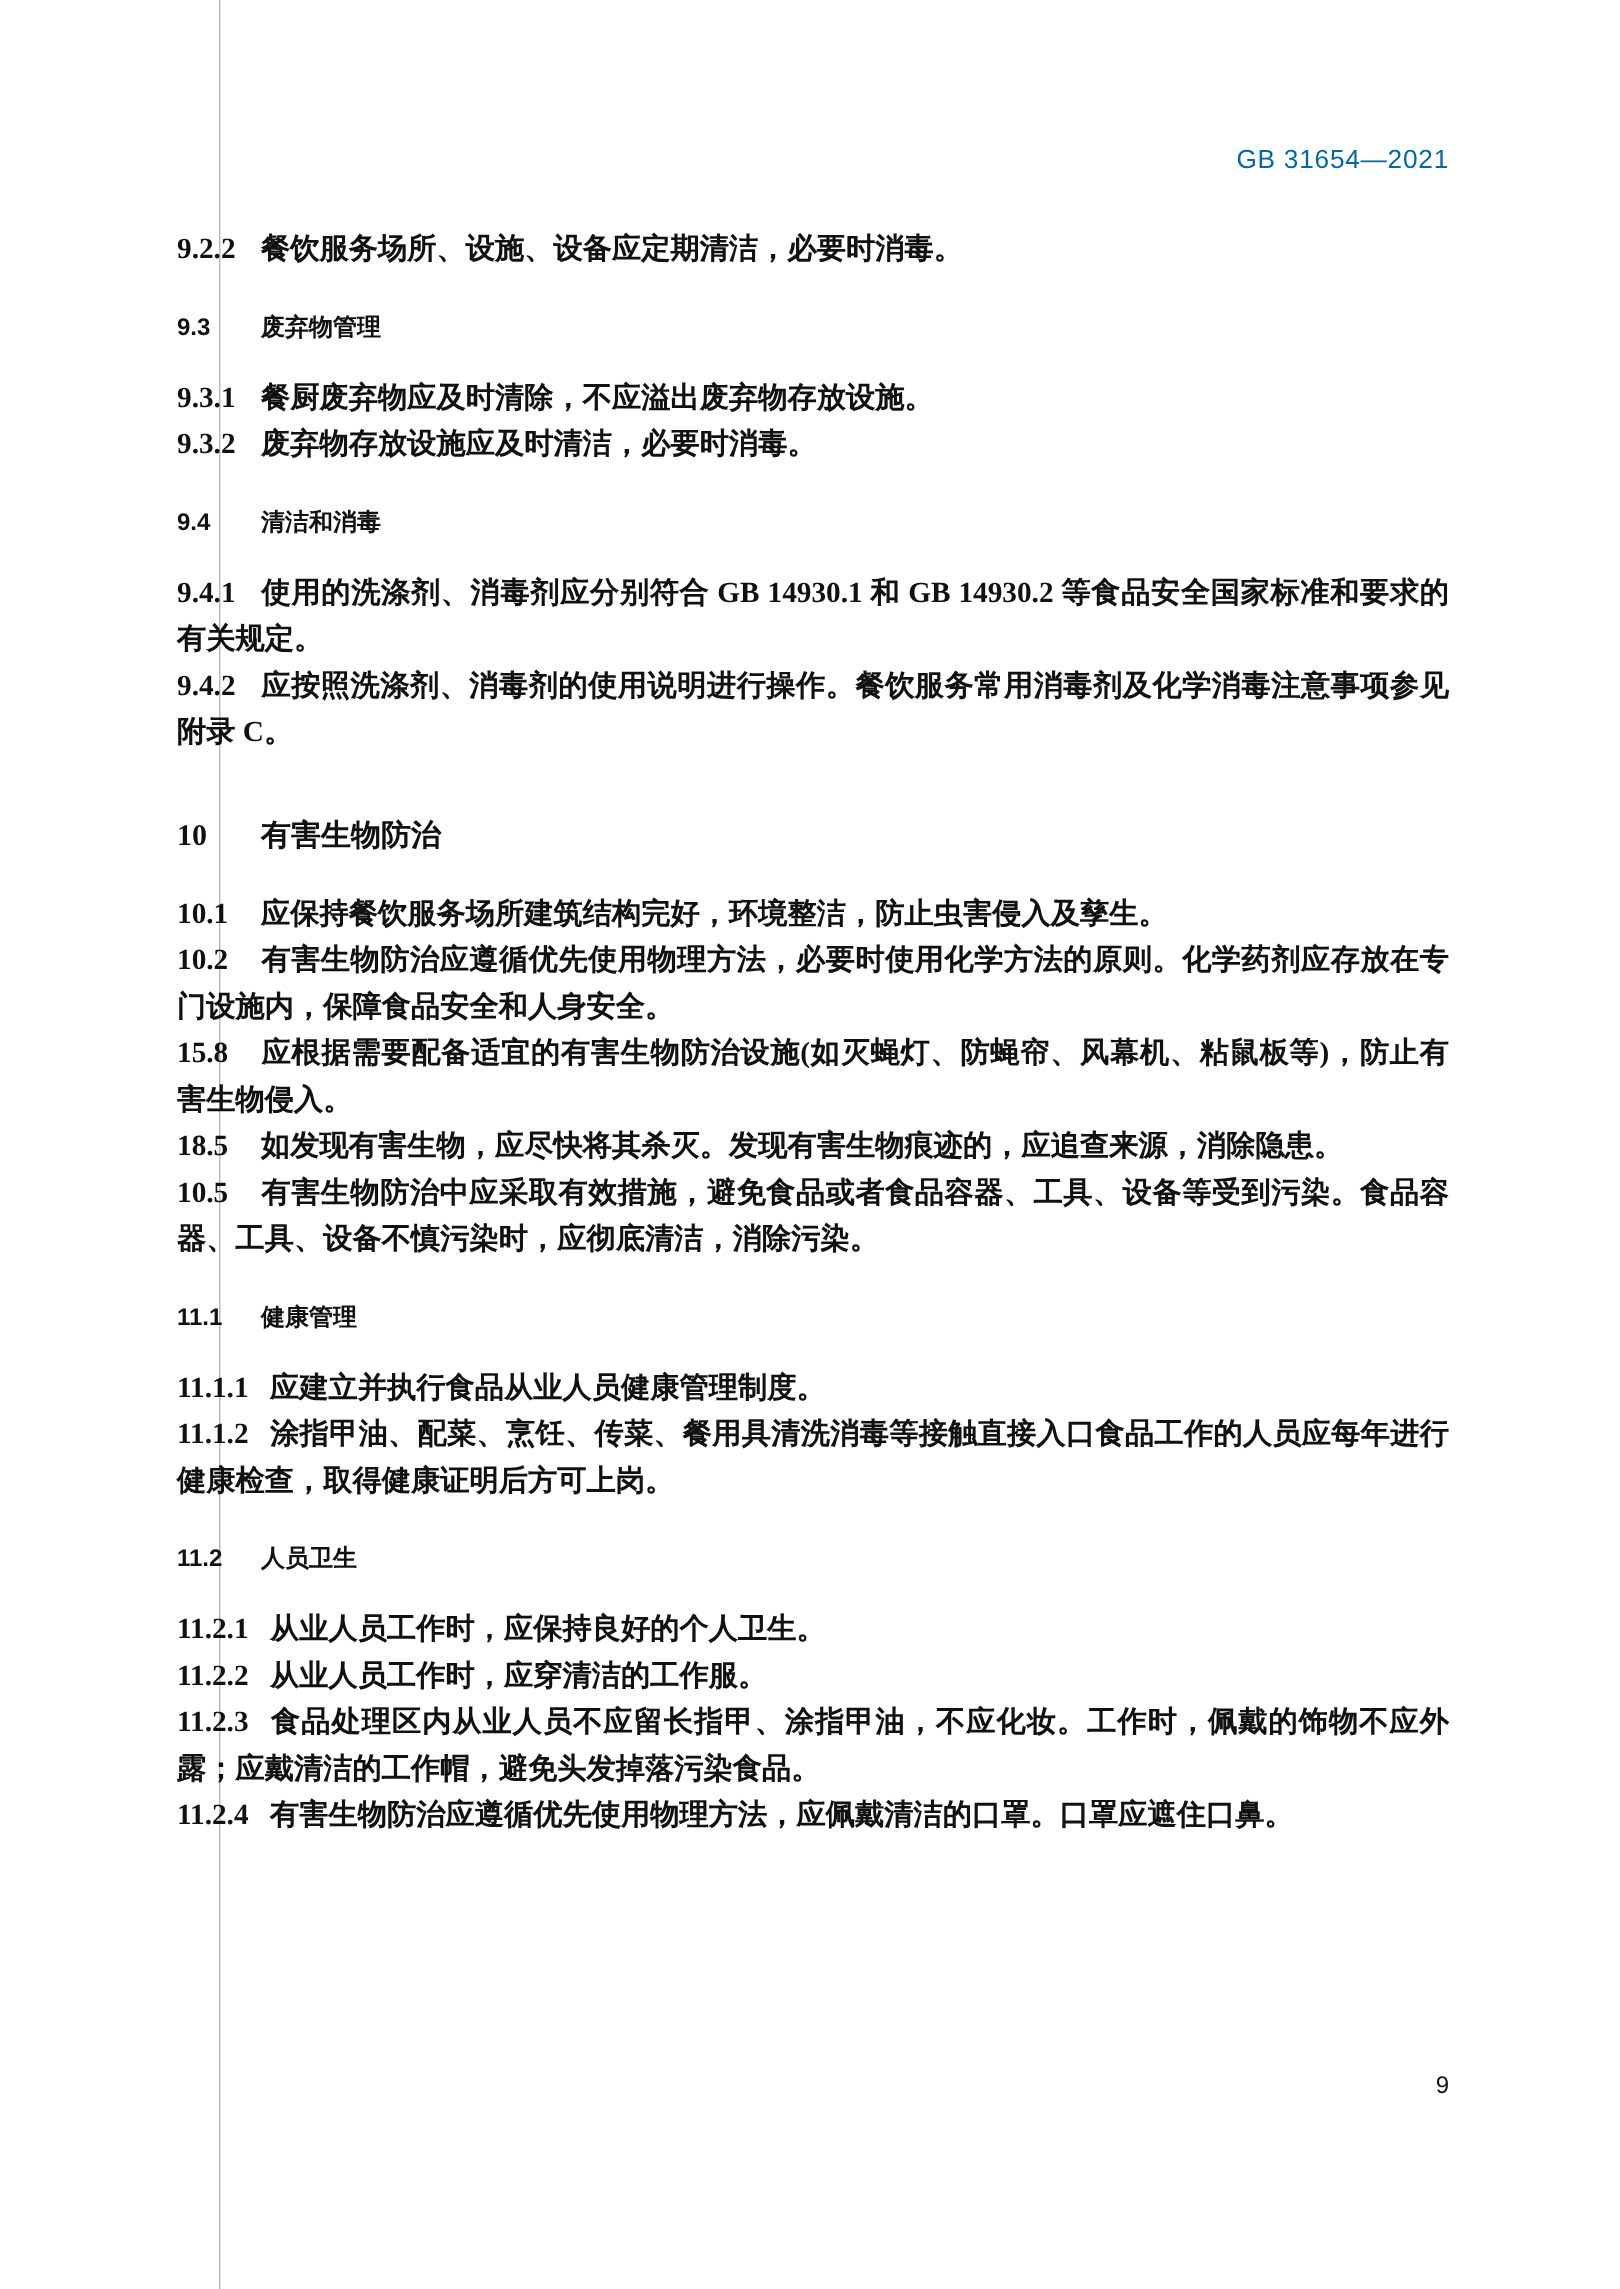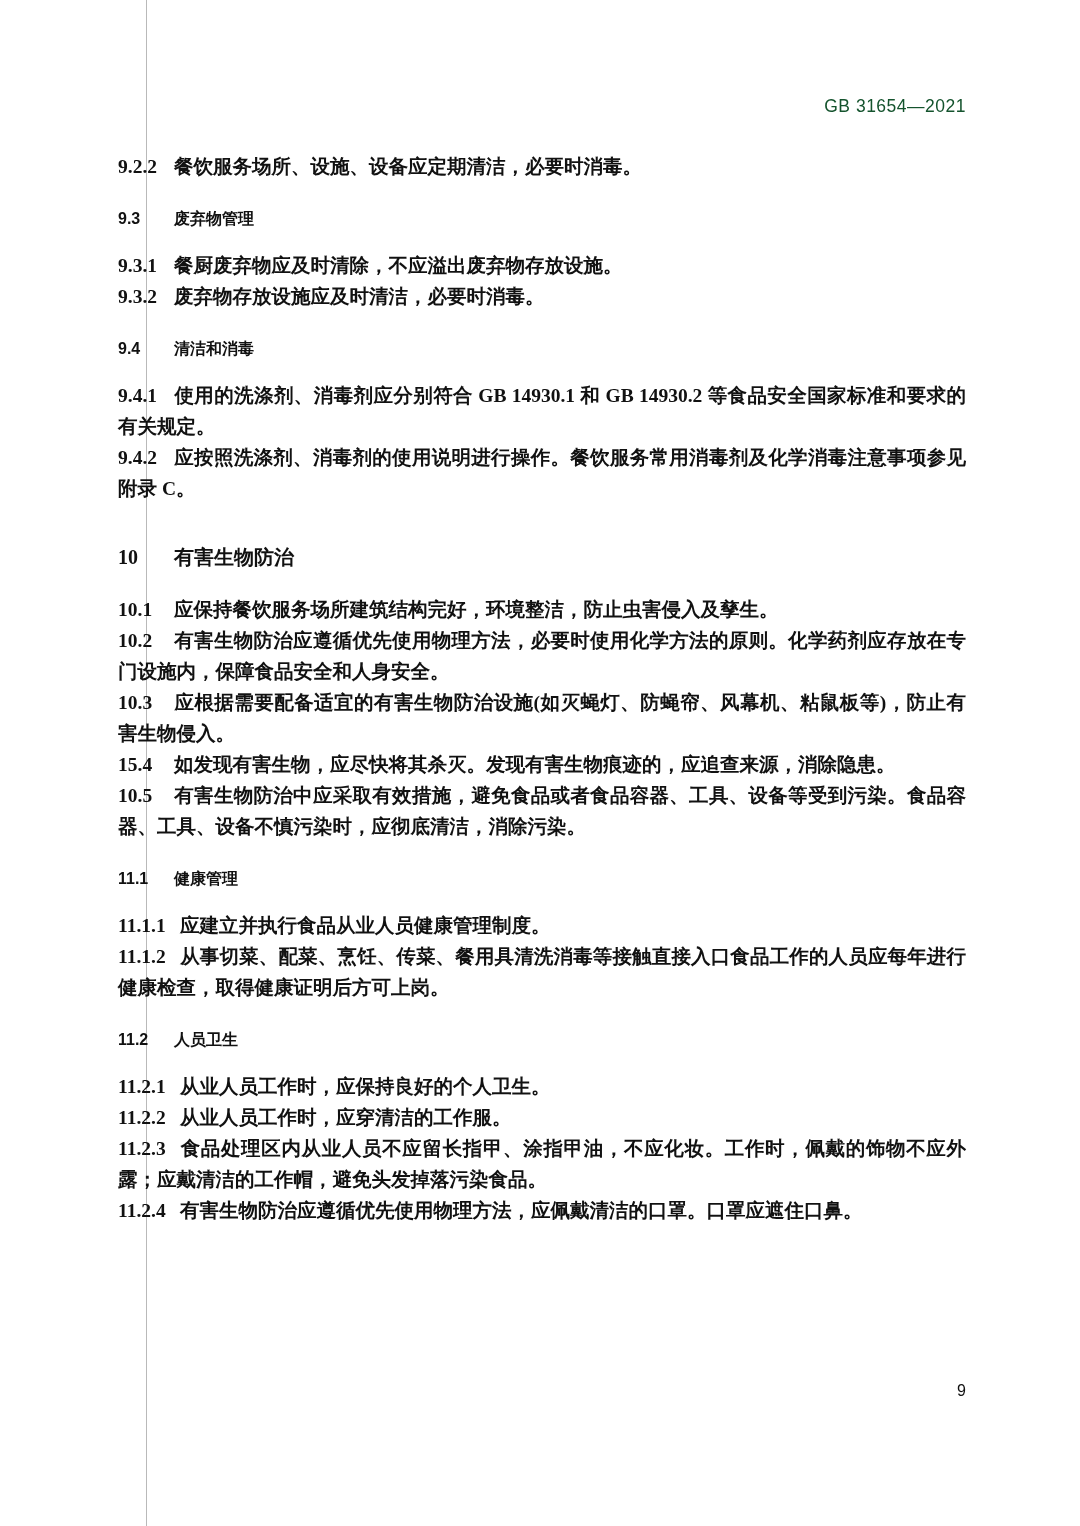--- a/index.html
+++ b/index.html
@@ -35,21 +35,21 @@
     position: absolute;
     left: 118px;
     top: 96px;
     width: 848px;
   }
   .header {
     text-align: right;
     font-family: "Liberation Sans", sans-serif;
     font-size: 17.5px;
     letter-spacing: 0.5px;
-    color: #14532d;
+    color: #0369a1;
     margin: 0 0 34px 0;
   }
   p, div.para {
     margin: 0;
   }
   .para {
     font-size: 19.5px;
     line-height: 31px;
     text-align: justify;
     text-justify: inter-ideograph;
@@ -135,39 +135,39 @@
       <span class="num">10</span><span>有害生物防治</span>
     </div>
 
     <div class="para">
       <span class="num">10.1</span><span>应保持餐饮服务场所建筑结构完好，环境整洁，防止虫害侵入及孳生。</span>
     </div>
     <div class="para">
       <span class="num">10.2</span><span>有害生物防治应遵循优先使用物理方法，必要时使用化学方法的原则。化学药剂应存放在专门设施内，保障食品安全和人身安全。</span>
     </div>
     <div class="para">
-      <span class="num">10.3</span><span>应根据需要配备适宜的有害生物防治设施(如灭蝇灯、防蝇帘、风幕机、粘鼠板等)，防止有害生物侵入。</span>
+      <span class="num">15.8</span><span>应根据需要配备适宜的有害生物防治设施(如灭蝇灯、防蝇帘、风幕机、粘鼠板等)，防止有害生物侵入。</span>
     </div>
     <div class="para">
-      <span class="num">15.4</span><span>如发现有害生物，应尽快将其杀灭。发现有害生物痕迹的，应追查来源，消除隐患。</span>
+      <span class="num">18.5</span><span>如发现有害生物，应尽快将其杀灭。发现有害生物痕迹的，应追查来源，消除隐患。</span>
     </div>
     <div class="para">
       <span class="num">10.5</span><span>有害生物防治中应采取有效措施，避免食品或者食品容器、工具、设备等受到污染。食品容器、工具、设备不慎污染时，应彻底清洁，消除污染。</span>
     </div>
 
 
     <div class="h2">
       <span class="num">11.1</span><span>健康管理</span>
     </div>
 
     <div class="para">
       <span class="num wide">11.1.1</span><span>应建立并执行食品从业人员健康管理制度。</span>
     </div>
     <div class="para">
-      <span class="num wide">11.1.2</span><span>从事切菜、配菜、烹饪、传菜、餐用具清洗消毒等接触直接入口食品工作的人员应每年进行健康检查，取得健康证明后方可上岗。</span>
+      <span class="num wide">11.1.2</span><span>涂指甲油、配菜、烹饪、传菜、餐用具清洗消毒等接触直接入口食品工作的人员应每年进行健康检查，取得健康证明后方可上岗。</span>
     </div>
 
     <div class="h2">
       <span class="num">11.2</span><span>人员卫生</span>
     </div>
 
     <div class="para">
       <span class="num wide">11.2.1</span><span>从业人员工作时，应保持良好的个人卫生。</span>
     </div>
     <div class="para">

